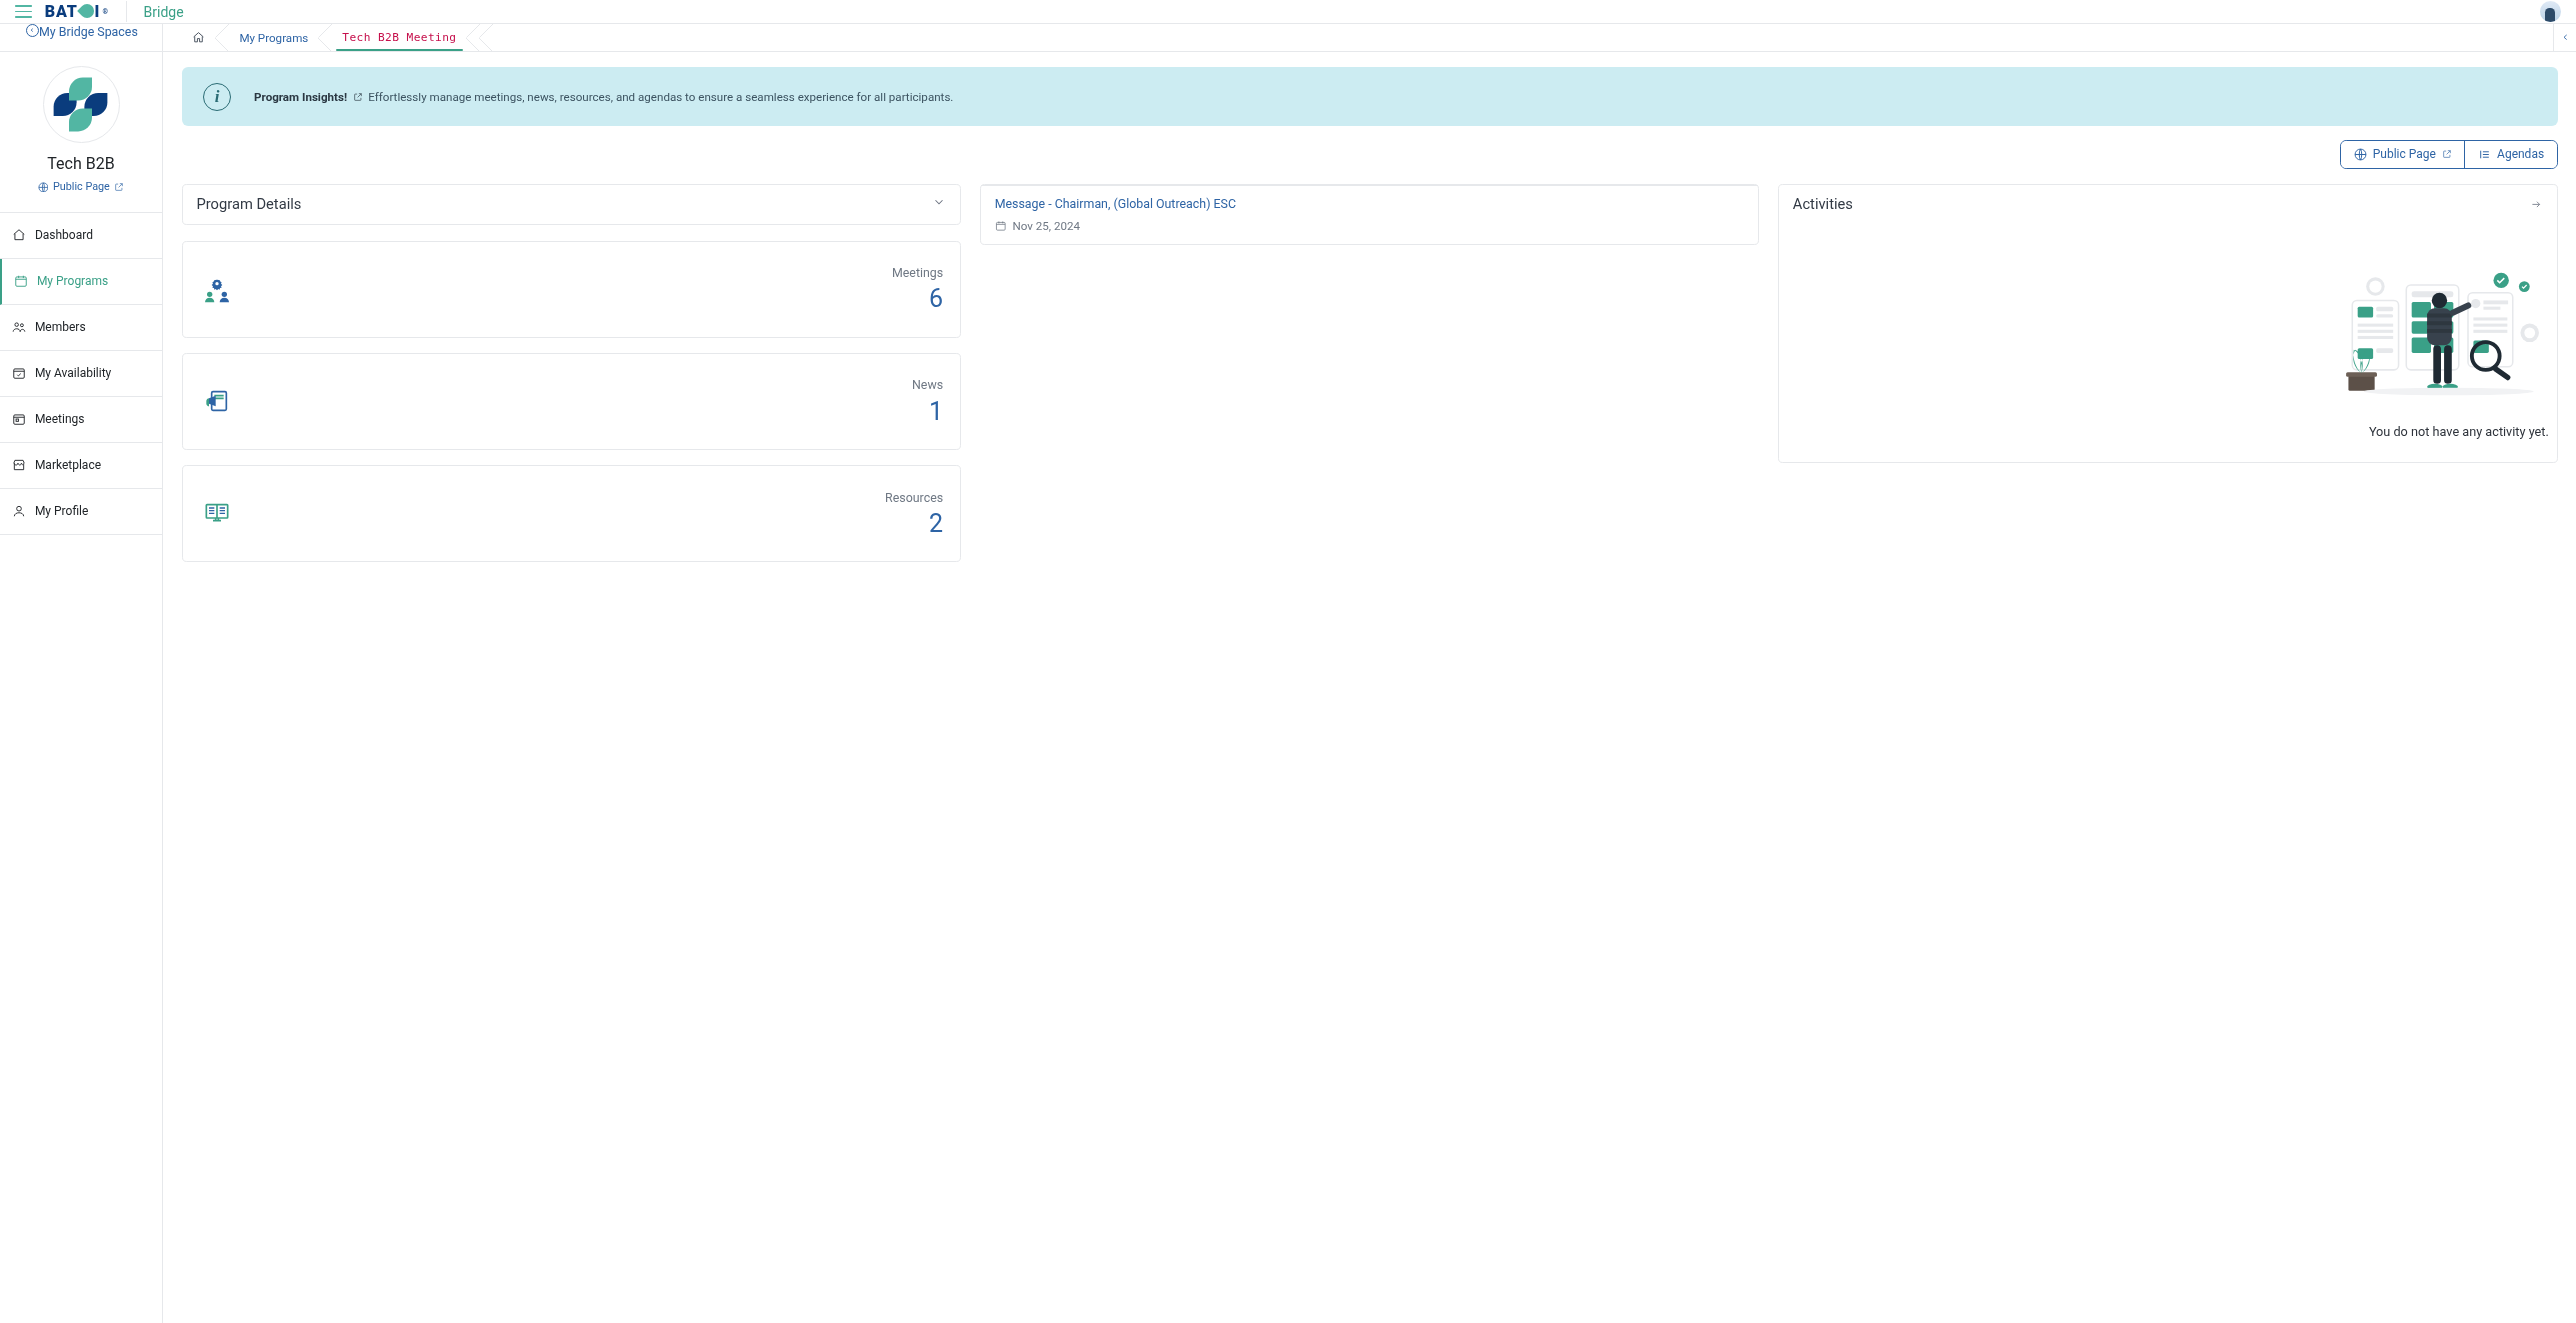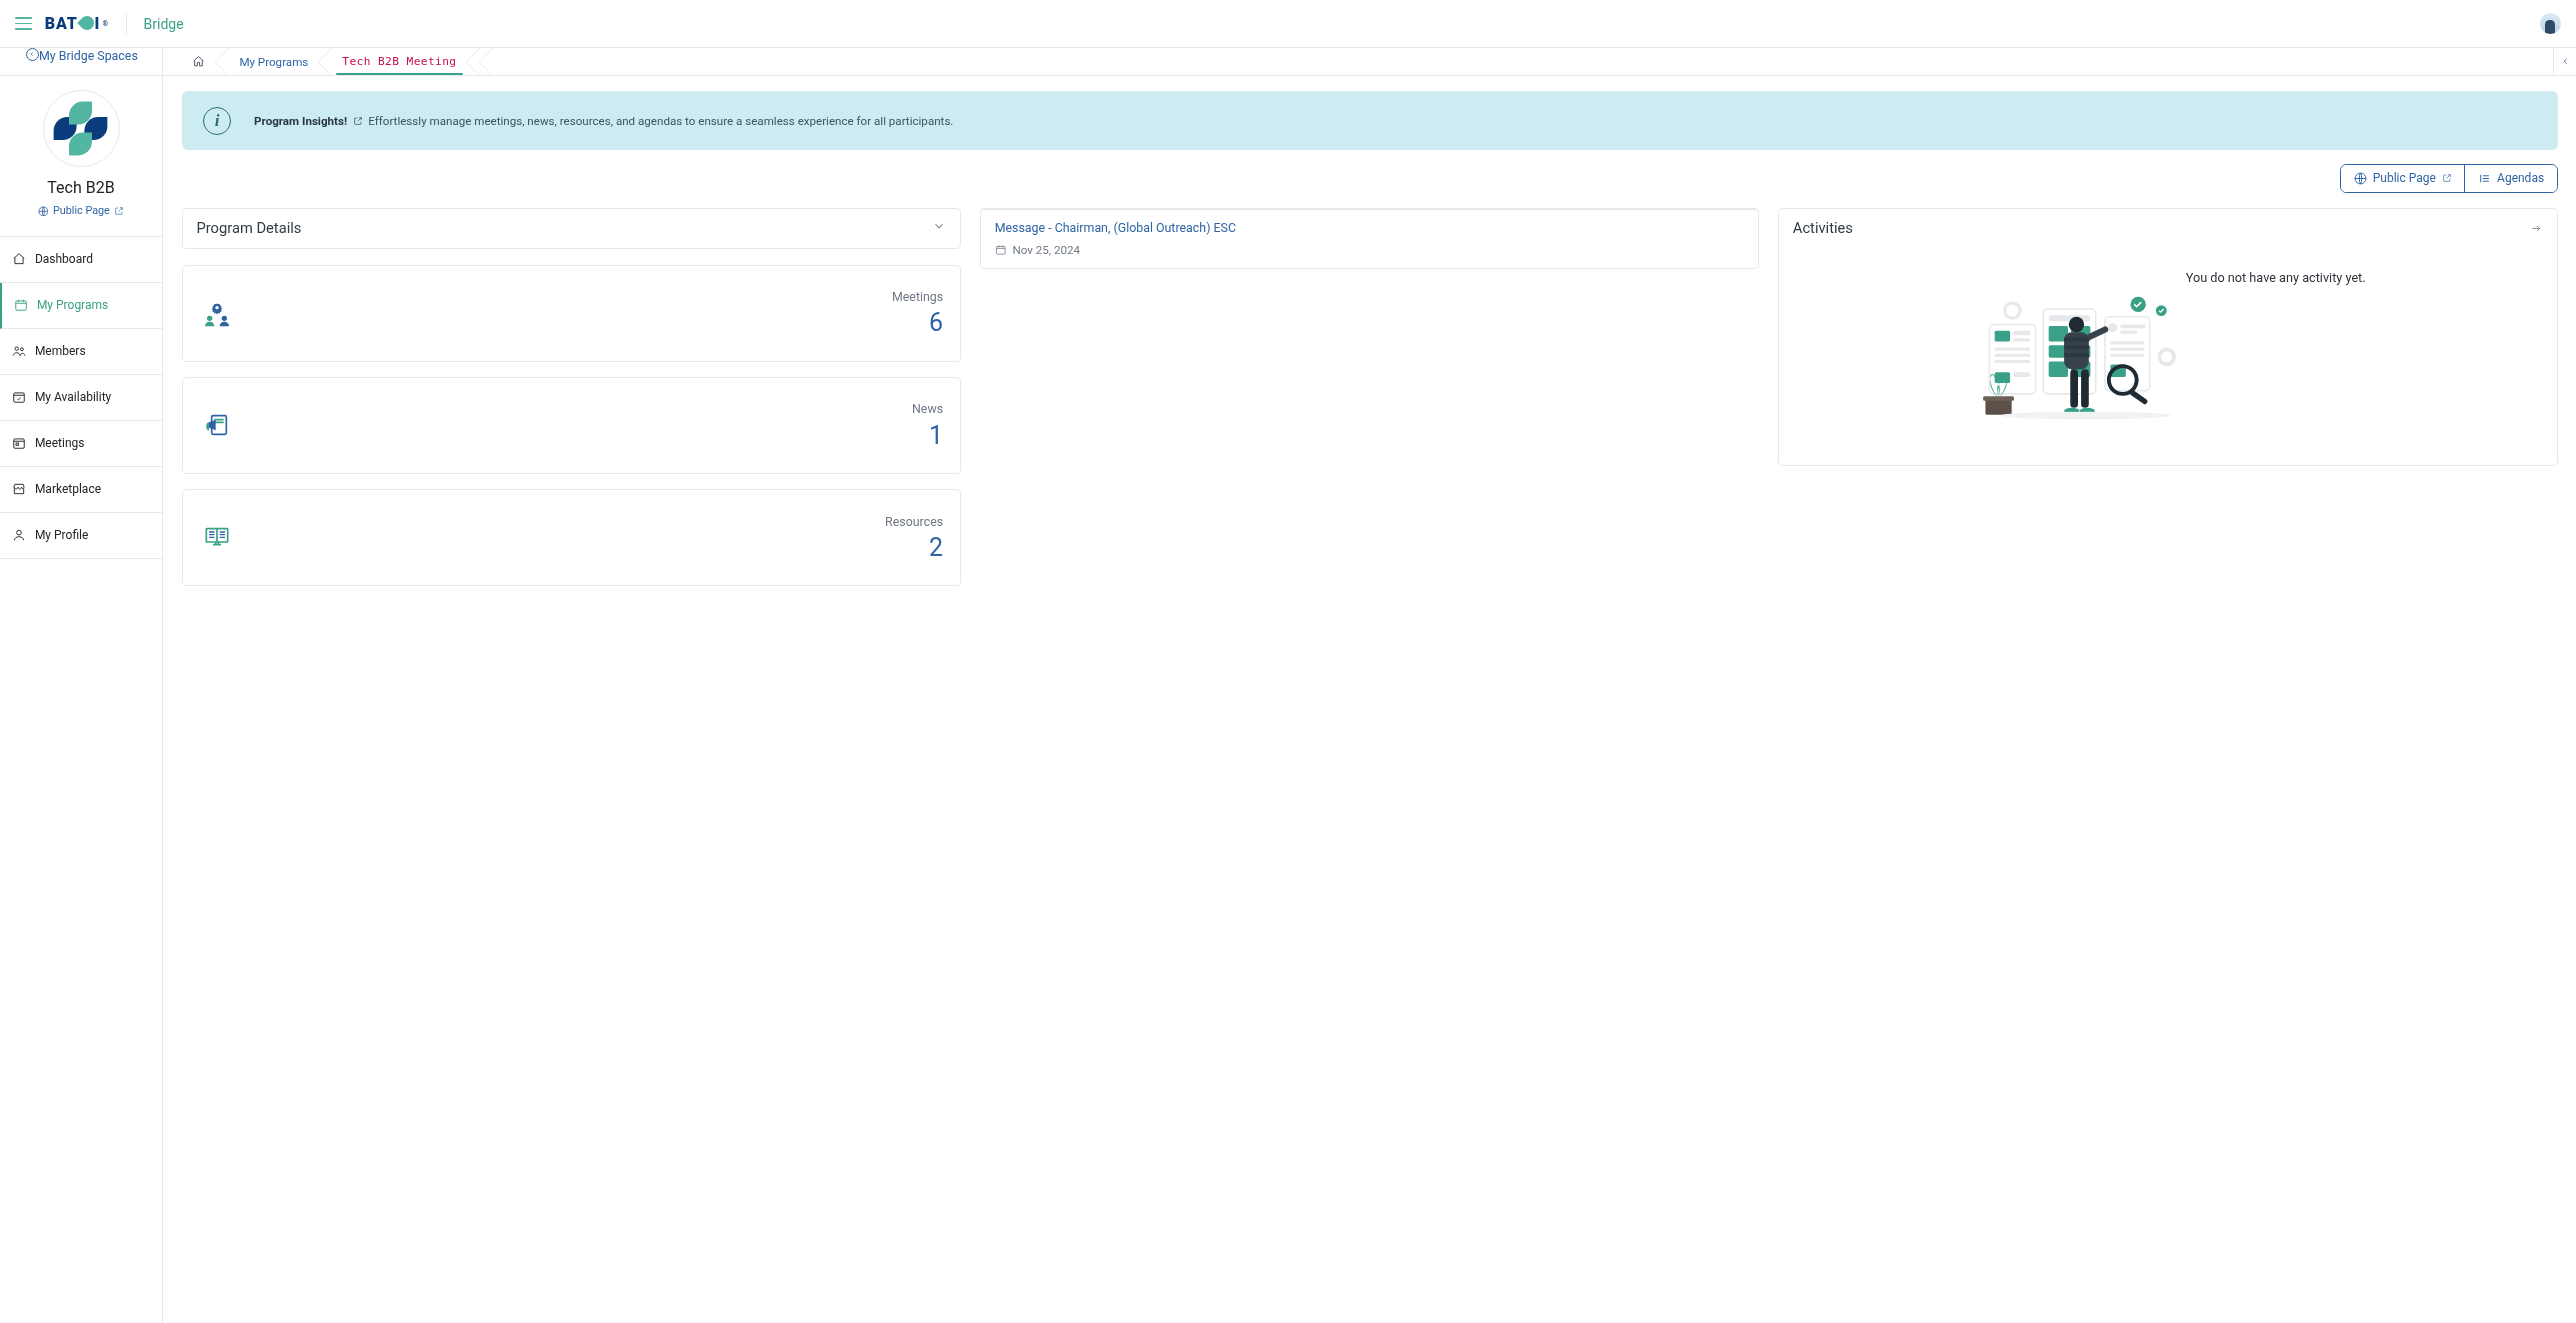--- a/index.html
+++ b/index.html
@@ -16,21 +16,21 @@
     --info-bg: #ccecf2;
     --info-text: #2a3742;
     --crimson: #c6104c;
     --logo-blue: #0a3c7d;
     --icon-blue: #2e64a5;
   }
   * { box-sizing: border-box; }
   html, body { margin:0; padding:0; height:100%; font-family: -apple-system, BlinkMacSystemFont, "Segoe UI", Roboto, Helvetica, Arial, sans-serif; color:var(--text-dark); background:var(--bg-page); }
   .app { display:flex; flex-direction:column; height:100vh; }
   
-  .topnav { height:48px; border-bottom:0.8px solid var(--border); display:flex; align-items:center; justify-content:space-between; padding:0 15.4px; }
+  .topnav { height:24px; border-bottom:0.8px solid var(--border); display:flex; align-items:center; justify-content:space-between; padding:0 15.4px; }
   .topnav-left { display:flex; align-items:center; gap:12.4px; }
   .hamburger { width:17px; height:12.4px; display:flex; flex-direction:column; justify-content:space-between; cursor:pointer; }
   .hamburger span { height:1.5px; background:var(--teal); border-radius:0.8px; }
   .logo { display:flex; align-items:center; gap:1.5px; font-weight:900; font-size:16px; letter-spacing:0.8px; color:var(--logo-blue); }
   .logo .leaf {
     width:14px; height:14px; border-radius:50% 50% 50% 0; background:var(--teal); display:inline-block; transform:rotate(45deg) translateY(-1.5px);
   }
   .logo .reg { font-size:7px; vertical-align:super; margin-left:0.8px; }
   .divider-v { width:0.8px; height:21.6px; background:var(--border); margin:0 4.6px; }
   .app-name { color:var(--green); font-size:14px; }
@@ -93,21 +93,21 @@
   .stat-card { border:0.8px solid var(--panel-border); border-radius:4.6px; padding:17px 17px; display:flex; align-items:center; justify-content:space-between; height:97px; }
   .stat-ico { width:34px; height:34px; display:flex; align-items:center; justify-content:center; color:var(--icon-blue); }
   .stat-right { text-align:right; }
   .stat-label { color:#6f7884; font-size:12.4px; }
   .stat-value { color:var(--primary); font-size:25px; margin-top:4.6px; }
   
   .news-item { padding:10.8px 14px; border-top:0.8px solid var(--panel-border); }
   .news-item a { color:var(--primary); font-size:12.4px; text-decoration:none; }
   .news-date { margin-top:7.7px; display:flex; align-items:center; gap:6.2px; color:#6f7884; font-size:11.6px; }
   
-  .activities-empty { padding:15.4px 7.7px 23px; display:flex; flex-direction:row; align-items:flex-start; justify-content:center; }
+  .activities-empty { padding:15.4px 7.7px 23px; display:flex; flex-direction:column; align-items:flex-end; justify-content:center; }
   .activities-empty .illus { width:216px; height:178px; position:relative; }
   .activities-empty .caption { font-size:12.7px; color:#2e333b; margin-top:6.2px; }
 </style>
 </head>
 <body>
 
 <div class="app">
 
   <div class="topnav">
     <div class="topnav-left">

